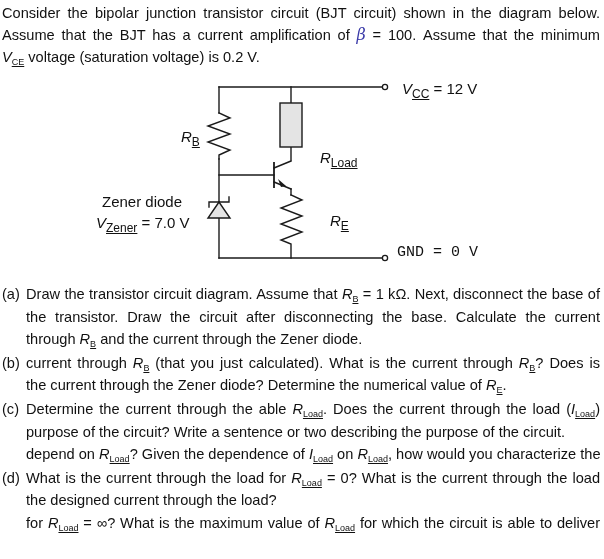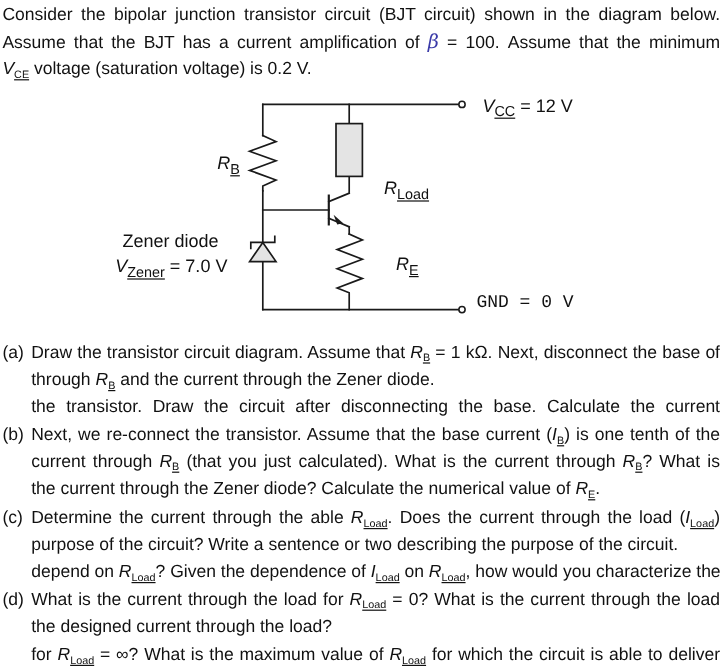--- a/index.html
+++ b/index.html
@@ -82,29 +82,28 @@
 <div class="lbl" style="left:320px; top:117px;margin-top:32px;"><i>R</i><sub>Load</sub></div>
 <div class="lbl" style="left:308px; top:212px;margin-left:22px;"><i>R</i><sub>E</sub></div>
 <div class="lbl" style="left:102px; top:193px;"><span>Zener diode</span></div>
 <div class="lbl" style="left:96px; top:214px;"><i>V</i><sub>Zener</sub><span> = 7.0 V</span></div>
 
 <div class="questions">
 
   <div class="q">
     <span class="tag">(a)</span>
     <span class="line"><span>Draw the transistor circuit diagram. Assume that </span><i>R</i><sub>B</sub><span> = 1 kΩ. Next, disconnect the base of</span></span>
+    <span class="line">the transistor. Draw the circuit after disconnecting the base. Calculate the current</span>
     <span class="line last"><span>through </span><i>R</i><sub>B</sub><span> and the current through the Zener diode.</span></span>
-    <span class="line">the transistor. Draw the circuit after disconnecting the base. Calculate the current</span>
   </div>
 
   <div class="q">
     <span class="tag">(b)</span>
-    <span class="line"><span>Next, we re-connect the transistor. Assume that the base current (</span><i>I</i><sub>B</sub><span>) is one tenth of the</span></span>
-    <span class="line"><span>current through </span><i>R</i><sub>B</sub><span> (that you just calculated). What is the current through </span><i>R</i><sub>B</sub><span>? What is</span></span>
-    <span class="line last"><span>the current through the Zener diode? Calculate the numerical value of </span><i>R</i><sub>E</sub><span>.</span></span>
+    <span class="line"><span>current through </span><i>R</i><sub>B</sub><span> (that you just calculated). What is the current through </span><i>R</i><sub>B</sub><span>? Does is</span></span>
+    <span class="line last"><span>the current through the Zener diode? Determine the numerical value of </span><i>R</i><sub>E</sub><span>.</span></span>
   </div>
 
   <div class="q">
     <span class="tag">(c)</span>
     <span class="line"><span>Determine the current through the able </span><i>R</i><sub>Load</sub><span>. Does the current through the load (</span><i>I</i><sub>Load</sub><span>)</span></span>
     <span class="line last">purpose of the circuit? Write a sentence or two describing the purpose of the circuit.</span>
     <span class="line"><span>depend on </span><i>R</i><sub>Load</sub><span>? Given the dependence of </span><i>I</i><sub>Load</sub><span> on </span><i>R</i><sub>Load</sub><span>, how would you characterize the</span></span>
   </div>
 
   <div class="q">

